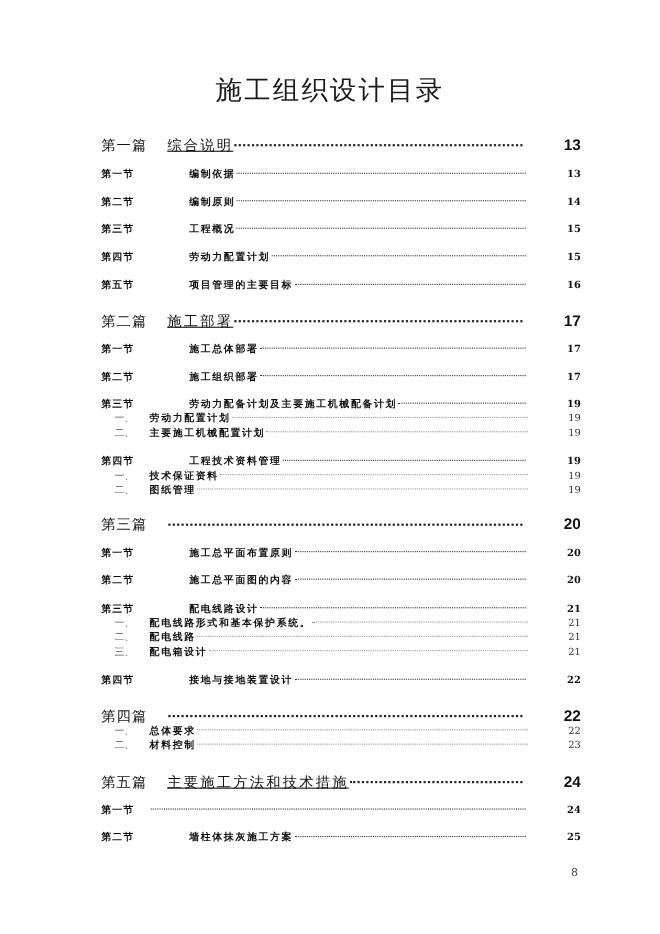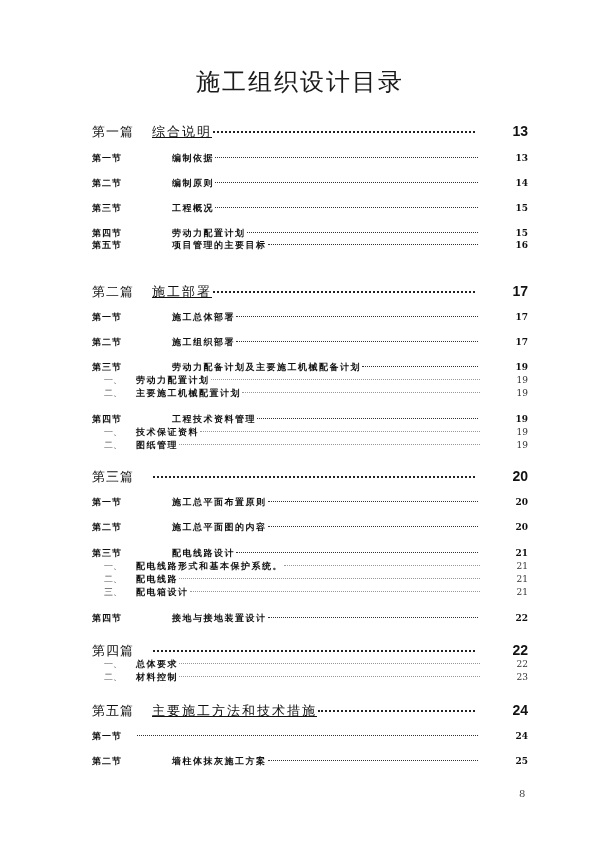--- a/index.html
+++ b/index.html
@@ -70,21 +70,21 @@
     <span class="lbl">工程概况</span>
     <span class="dots"></span>
     <span class="pg">15</span>
   </div>
   <div class="row sec" style="top:227px">
     <span class="num">第四节</span>
     <span class="lbl">劳动力配置计划</span>
     <span class="dots"></span>
     <span class="pg">15</span>
   </div>
-  <div class="row sec" style="top:239px">
+  <div class="row sec" style="top:253px">
     <span class="num">第五节</span>
     <span class="lbl">项目管理的主要目标</span>
     <span class="dots"></span>
     <span class="pg">16</span>
   </div>
 
   <div class="row part" style="top:283px">
     <span class="num">第二篇</span>
     <span class="lbl">施工部署</span>
     <span class="dots"></span>

